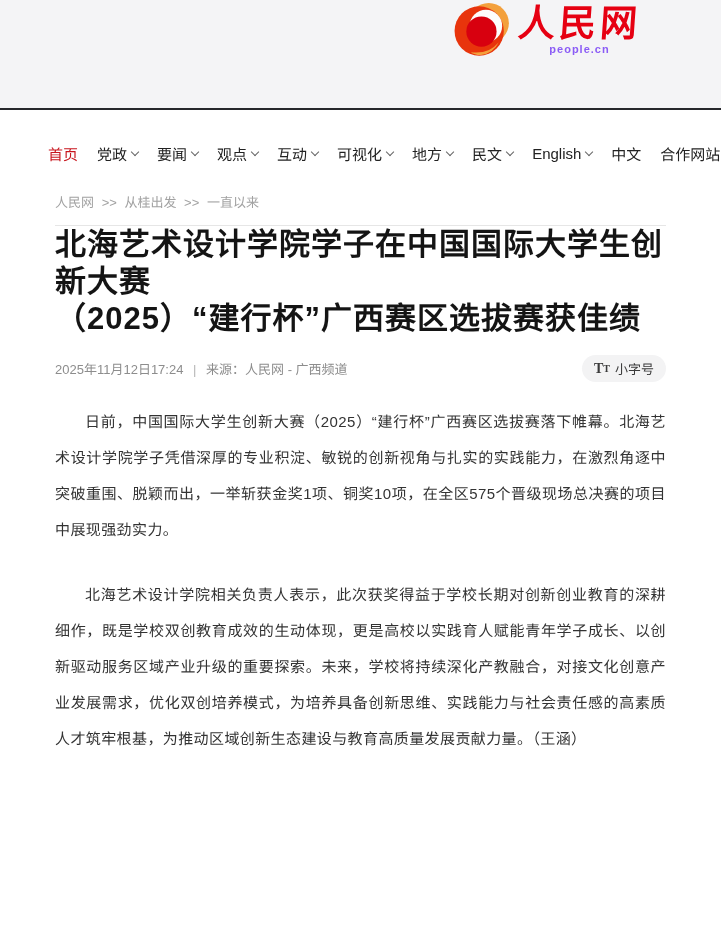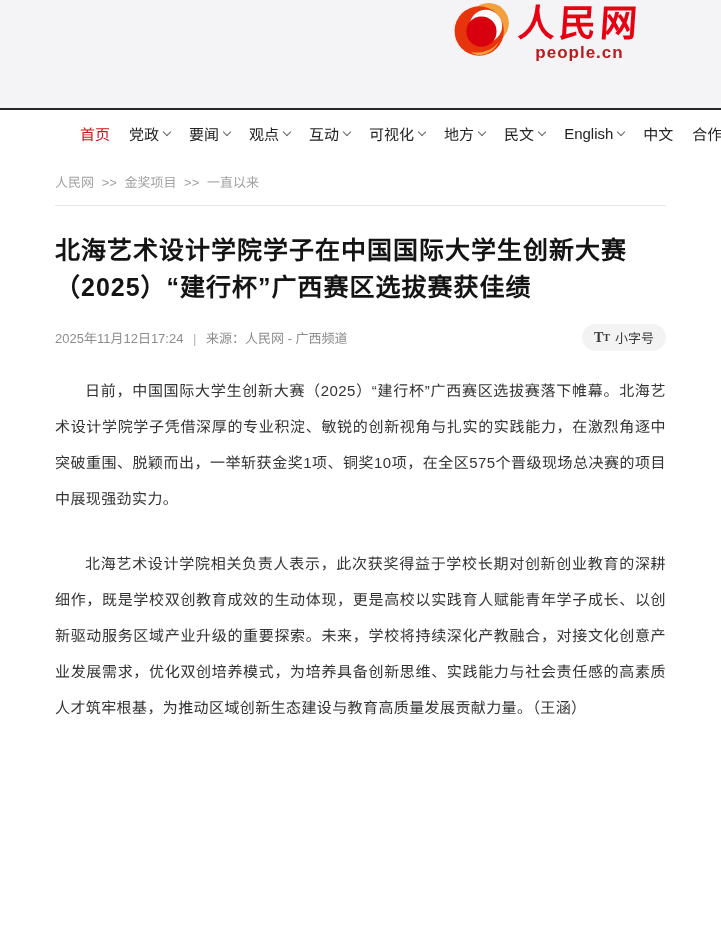--- a/index.html
+++ b/index.html
@@ -5,35 +5,35 @@
   * { margin:0; padding:0; box-sizing:border-box; }
   html,body { width:721px; background:#fff; font-family:"Liberation Sans","DejaVu Sans",sans-serif; }
   body { height:925px; overflow:hidden; color:#333; }
 
   
   .site-header { position:relative; height:110px; background:#f4f4f6; border-bottom:2px solid #26272b; }
   .logo { position:absolute; left:452px; top:3px; display:flex; align-items:flex-start; }
   .logo-icon { width:60px; height:56px; margin-right:6px; }
   .logo-text-col { display:flex; flex-direction:column; align-items:center; }
   .logo-cn { font-size:37px; font-weight:900; color:#e60012; letter-spacing:4px; transform:skewX(-4deg); line-height:42px; font-family:"DejaVu Sans","Liberation Sans",sans-serif; }
-  .logo-en { font-size:17px; font-weight:bold; color:#b91c1c; letter-spacing:1px; margin-top:-2px; align-self:center; }
+  .logo-en { font-size:11px; font-weight:bold; color:#8b5cf6; letter-spacing:1px; margin-top:-2px; align-self:center; }
 
   
-  .nav { display:flex; align-items:center; height:46px; padding-left:80px; background:#fff; }
+  .nav { display:flex; align-items:center; height:46px; padding-left:48px; background:#fff;margin-top:20px; }
   .nav-item { display:flex; align-items:center; margin-right:19px; font-size:15px; color:#222; cursor:pointer; text-decoration:none; white-space:nowrap; }
   .nav-item.active span { color:#c8161e; }
   .chev { display:inline-block; width:6px; height:6px; border-right:1.5px solid #666; border-bottom:1.5px solid #666; transform:rotate(45deg); margin-left:5px; margin-bottom:3px; }
 
   
   .content { padding:0 55px; }
   .breadcrumb { margin-top:16px; font-size:13px; color:#a2a2a2; }
   .breadcrumb span { margin-right:4px; }
   .rule { border:none; border-top:1px solid #e6e6e6; margin-top:14px; }
 
-  .article-title { margin-top:26px; font-size:25px; font-weight:bold; color:#141414; line-height:37px; letter-spacing:1px; }
+  .article-title { font-size:31px; font-weight:bold; color:#141414; line-height:37px; letter-spacing:1px; }
   .article-title span { display:block; }
 
   .meta-row { margin-top:18px; display:flex; align-items:center; justify-content:space-between; }
   .meta-left { font-size:13px; color:#8d8d8d; }
   .meta-left .sep { margin:0 6px; color:#b5b5b5; }
   .font-size-pill { display:flex; align-items:center; background:#f3f3f4; border-radius:14px; padding:4px 12px; font-size:13px; color:#3a3a3a; cursor:pointer; }
   .tt-big { font-family:"Liberation Serif","DejaVu Serif",serif; font-weight:bold; font-size:14px; color:#3a3a3a; }
   .tt-small { font-family:"Liberation Serif","DejaVu Serif",serif; font-weight:bold; font-size:10px; color:#3a3a3a; margin-right:5px; }
 
   .article-body { margin-top:22px; }
@@ -102,21 +102,21 @@
       <span>合作网站</span>
     </a>
 
 </nav>
 
 <div class="content">
 
   <div class="breadcrumb">
     <span>人民网</span>
     <span>&gt;&gt;</span>
-    <span>金奖项目</span>
+    <span>从桂出发</span>
     <span>&gt;&gt;</span>
     <span>一直以来</span>
   </div>
 
   <hr class="rule">
 
   <h1 class="article-title">
     <span>北海艺术设计学院学子在中国国际大学生创新大赛</span>
     <span>（2025）“建行杯”广西赛区选拔赛获佳绩</span>
   </h1>

